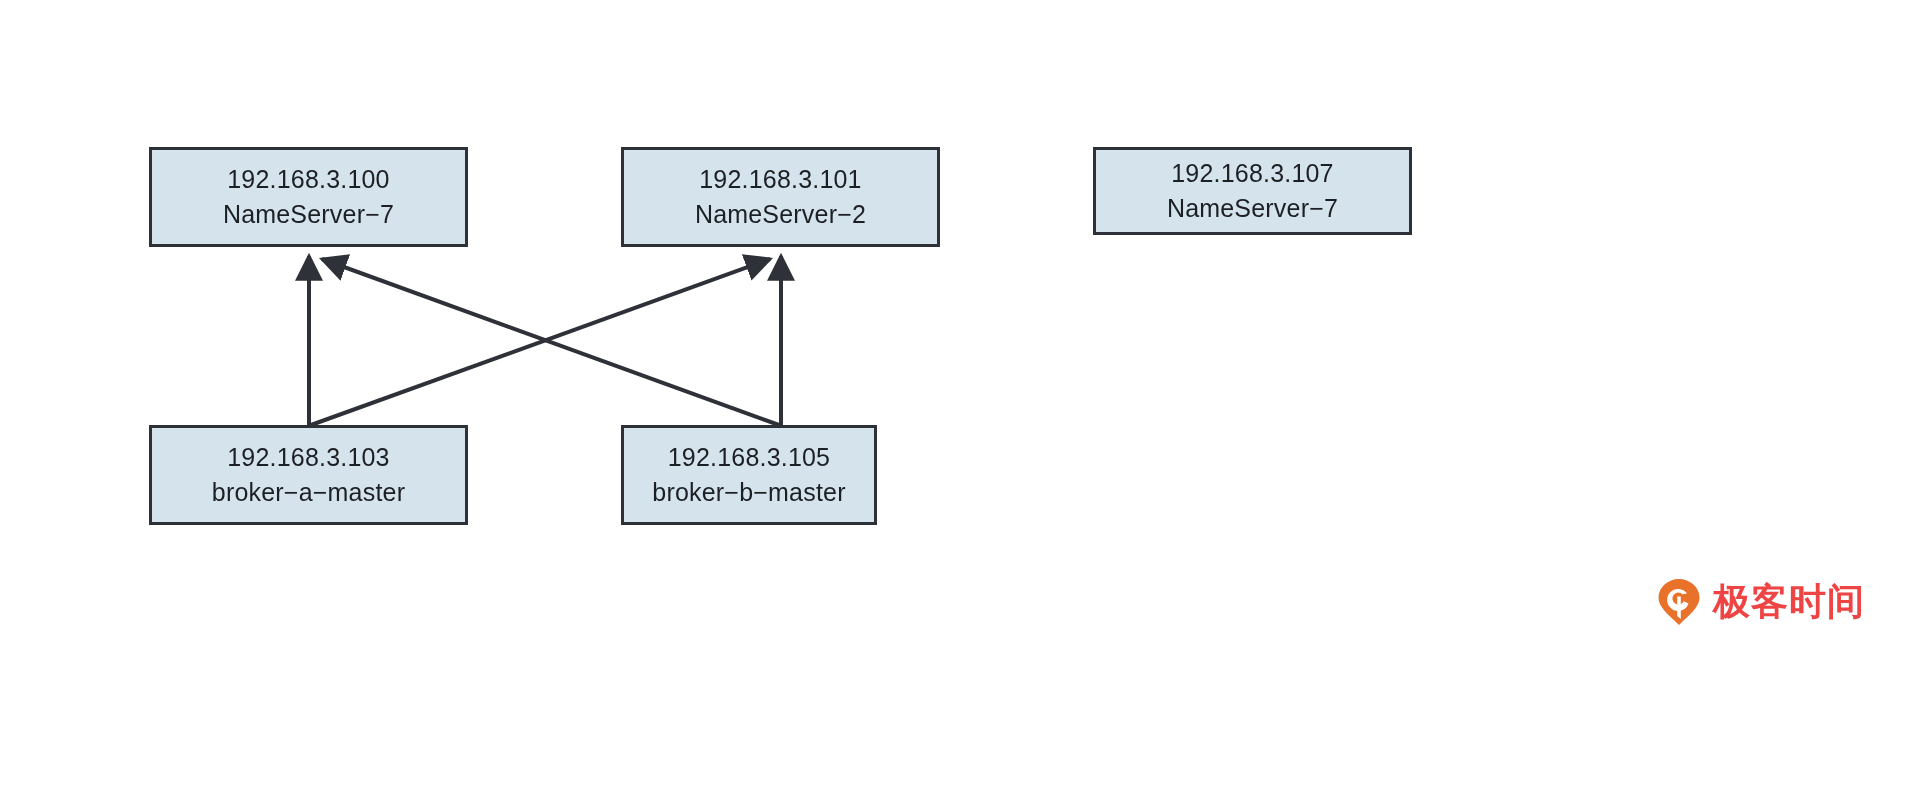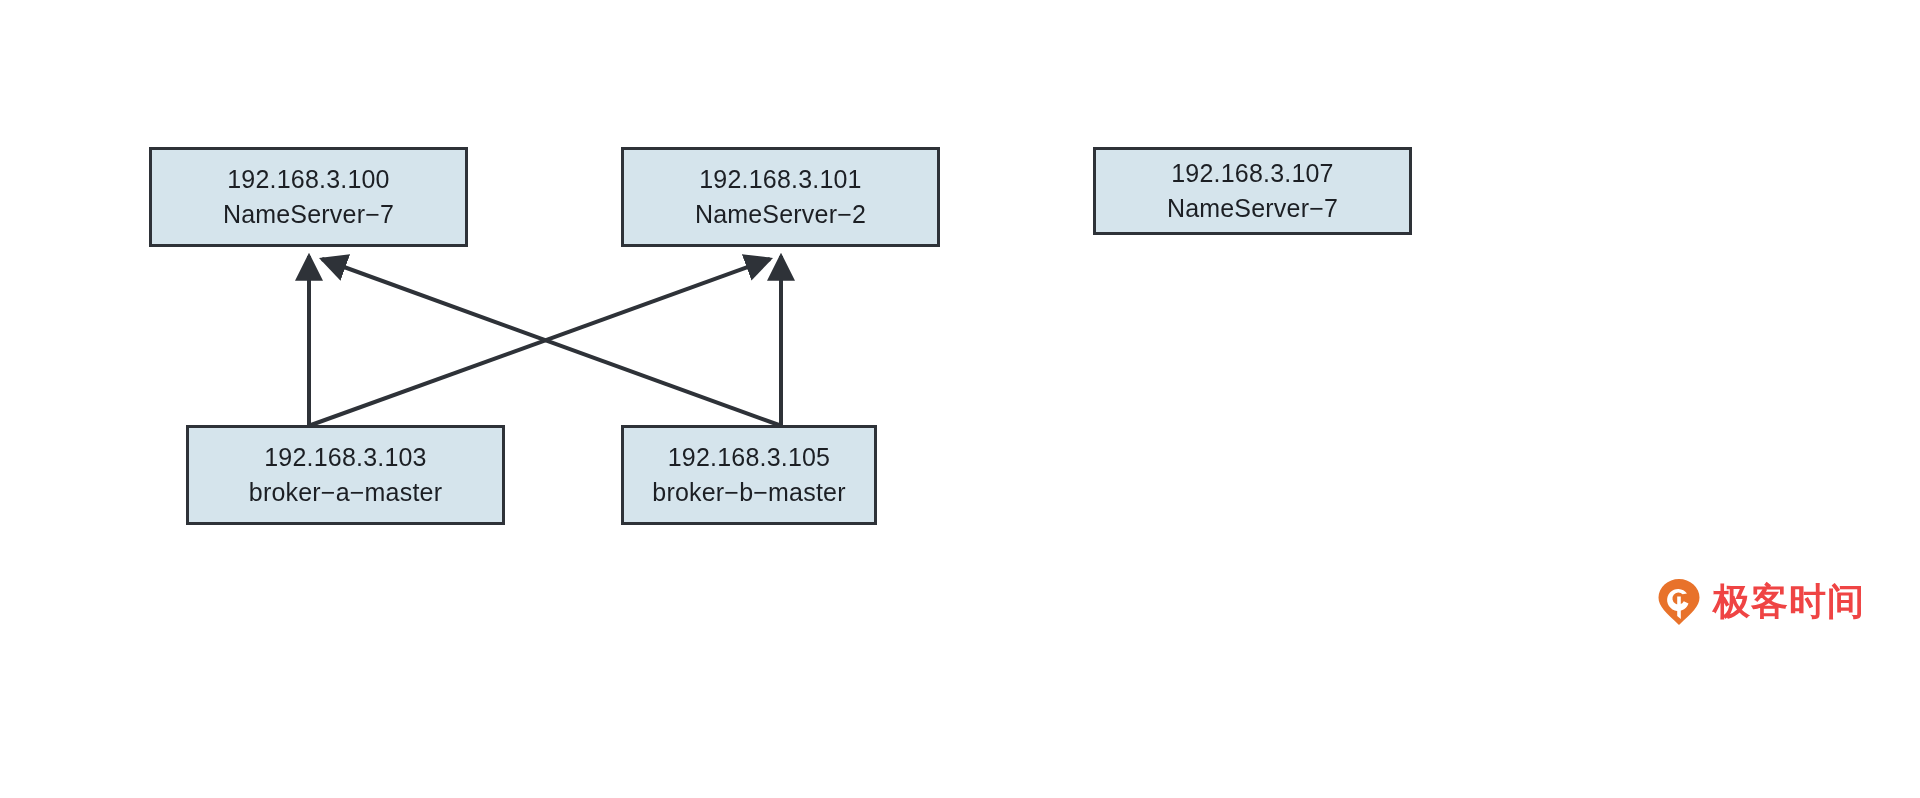--- a/index.html
+++ b/index.html
@@ -40,21 +40,21 @@
     font-size: 25px;
     line-height: 35px;
     letter-spacing: 0.2px;
     white-space: nowrap;
   }
   
   #node-ns1 { left: 149px; top: 147px; width: 319px; height: 100px; }
   #node-ns2 { left: 621px; top: 147px; width: 319px; height: 100px; }
   #node-ns3 { left: 1093px; top: 147px; width: 319px; height: 88px; }
   
-  #node-brokera { left: 149px; top: 425px; width: 319px; height: 100px; margin-left: 37px; }
+  #node-brokera { left: 149px; top: 425px; width: 319px; height: 100px; }
   #node-brokerb { left: 621px; top: 425px; width: 256px; height: 100px; }
 
   #watermark {
     position: absolute;
     left: 1657px;
     top: 578px;
     width: 215px;
     height: 48px;
     display: flex;
     align-items: center;

